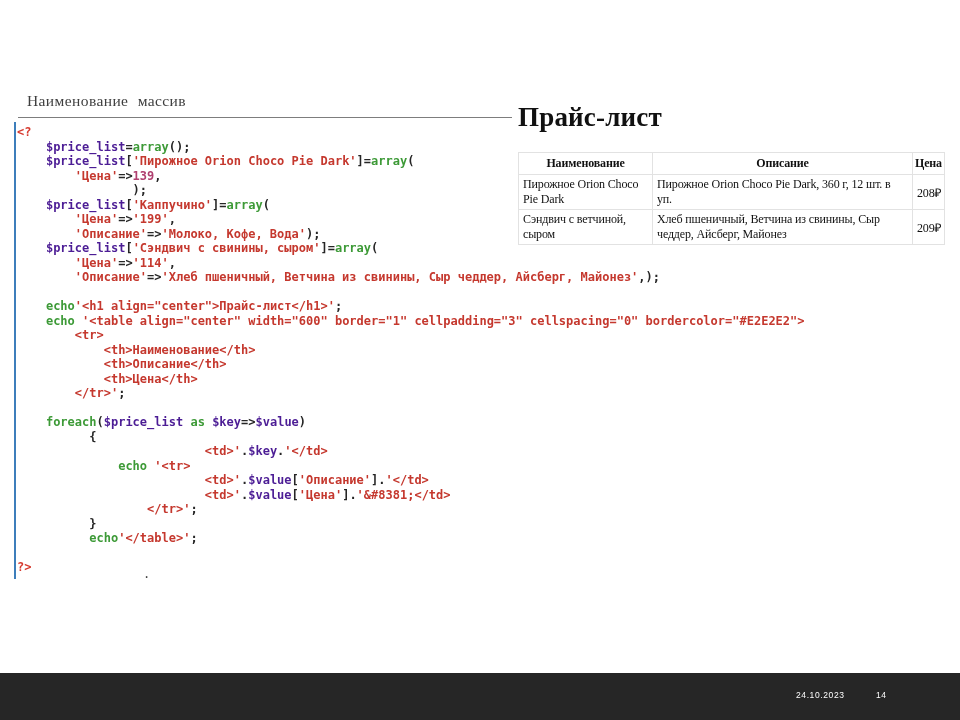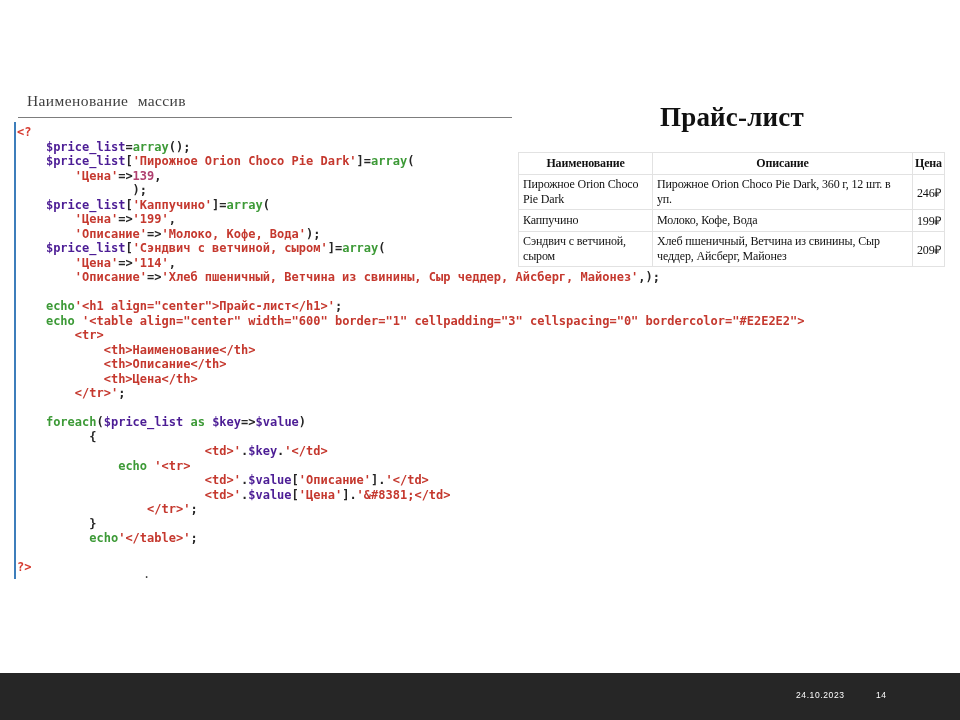--- a/index.html
+++ b/index.html
@@ -31,21 +31,21 @@
   .tok-s{color:#c5382e;}
   .tok-n{color:#b04070;}
   .tok-t{color:#d63a2f;font-weight:bold;}
   .stray-dot{
     position:absolute;left:143px;top:567px;font-size:12px;color:#444;
     font-family:"DejaVu Sans Mono",monospace;
   }
   
   .preview-heading{
     position:absolute;left:518px;top:102px;width:428px;
-    text-align:center;font-family:"Liberation Serif",serif;
+    font-family:"Liberation Serif",serif;
     font-weight:bold;font-size:27px;color:#111;letter-spacing:.2px;
   }
   .price-table{
     position:absolute;left:518px;top:152px;width:372px;
     border-collapse:collapse;table-layout:fixed;
     font-family:"Liberation Serif",serif;font-size:12px;color:#111;
     letter-spacing:-0.15px;
   }
   .price-table th,.price-table td{
     border:1px solid #e2e2e2;padding:2px 4px;vertical-align:middle;
@@ -74,21 +74,21 @@
 
 <div class="code-block">
     <div class="code-line"><span class="tok-t">&lt;?</span></div>
     <div class="code-line"><span class="tok-p">    </span><span class="tok-v">$price_list</span><span class="tok-p">=</span><span class="tok-k">array</span><span class="tok-p">();</span></div>
     <div class="code-line"><span class="tok-p">    </span><span class="tok-v">$price_list</span><span class="tok-p">[</span><span class="tok-s">'Пирожное Orion Choco Pie Dark'</span><span class="tok-p">]=</span><span class="tok-k">array</span><span class="tok-p">(</span></div>
     <div class="code-line"><span class="tok-p">        </span><span class="tok-s">'Цена'</span><span class="tok-p">=&gt;</span><span class="tok-n">139</span><span class="tok-p">,</span></div>
     <div class="code-line"><span class="tok-p">                );</span></div>
     <div class="code-line"><span class="tok-p">    </span><span class="tok-v">$price_list</span><span class="tok-p">[</span><span class="tok-s">'Каппучино'</span><span class="tok-p">]=</span><span class="tok-k">array</span><span class="tok-p">(</span></div>
     <div class="code-line"><span class="tok-p">        </span><span class="tok-s">'Цена'</span><span class="tok-p">=&gt;</span><span class="tok-s">'199'</span><span class="tok-p">,</span></div>
     <div class="code-line"><span class="tok-p">        </span><span class="tok-s">'Описание'</span><span class="tok-p">=&gt;</span><span class="tok-s">'Молоко, Кофе, Вода'</span><span class="tok-p">);</span></div>
-    <div class="code-line"><span class="tok-p">    </span><span class="tok-v">$price_list</span><span class="tok-p">[</span><span class="tok-s">'Сэндвич с ветчиной, сыром'</span><span class="tok-p">]=</span><span class="tok-k">array</span><span class="tok-p">(</span></div>
+    <div class="code-line"><span class="tok-p">    </span><span class="tok-v">$price_list</span><span class="tok-p">[</span><span class="tok-s">'Сэндвич с свинины, сыром'</span><span class="tok-p">]=</span><span class="tok-k">array</span><span class="tok-p">(</span></div>
     <div class="code-line"><span class="tok-p">        </span><span class="tok-s">'Цена'</span><span class="tok-p">=&gt;</span><span class="tok-s">'114'</span><span class="tok-p">,</span></div>
     <div class="code-line"><span class="tok-p">        </span><span class="tok-s">'Описание'</span><span class="tok-p">=&gt;</span><span class="tok-s">'Хлеб пшеничный, Ветчина из свинины, Сыр чеддер, Айсберг, Майонез'</span><span class="tok-p">,);</span></div>
     <div class="code-line">&nbsp;</div>
     <div class="code-line"><span class="tok-p">    </span><span class="tok-k">echo</span><span class="tok-s">'&lt;h1 align="center"&gt;Прайс-лист&lt;/h1&gt;'</span><span class="tok-p">;</span></div>
     <div class="code-line"><span class="tok-p">    </span><span class="tok-k">echo</span><span class="tok-p"> </span><span class="tok-s">'&lt;table align="center" width="600" border="1" cellpadding="3" cellspacing="0" bordercolor="#E2E2E2"&gt;</span></div>
     <div class="code-line"><span class="tok-s">        &lt;tr&gt;</span></div>
     <div class="code-line"><span class="tok-s">            &lt;th&gt;Наименование&lt;/th&gt;</span></div>
     <div class="code-line"><span class="tok-s">            &lt;th&gt;Описание&lt;/th&gt;</span></div>
     <div class="code-line"><span class="tok-s">            &lt;th&gt;Цена&lt;/th&gt;</span></div>
     <div class="code-line"><span class="tok-s">        &lt;/tr&gt;'</span><span class="tok-p">;</span></div>
@@ -119,26 +119,21 @@
       <tr>
         <th>Наименование</th>
         <th>Описание</th>
         <th>Цена</th>
       </tr>
     </thead>
   <tbody>
       <tr>
         <td>Пирожное Orion Choco Pie Dark</td>
         <td>Пирожное Orion Choco Pie Dark, 360 г, 12 шт. в уп.</td>
-        <td>246₽</td>
-      </tr>
-      <tr>
-        <td>Каппучино</td>
-        <td>Молоко, Кофе, Вода</td>
-        <td>199₽</td>
+        <td>208₽</td>
       </tr>
       <tr>
         <td>Сэндвич с ветчиной, сыром</td>
         <td>Хлеб пшеничный, Ветчина из свинины, Сыр чеддер, Айсберг, Майонез</td>
         <td>209₽</td>
       </tr>
     </tbody>
 </table>
 
 <div class="footer-bar">

